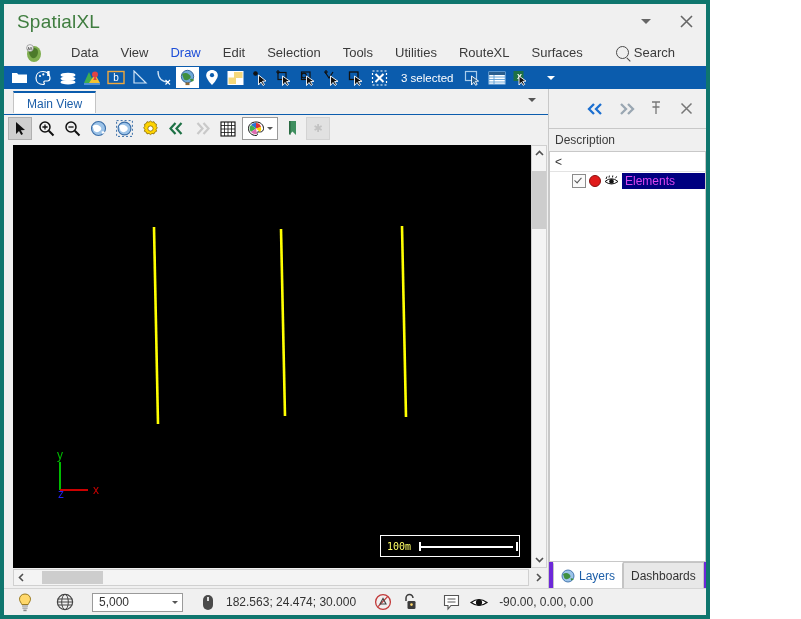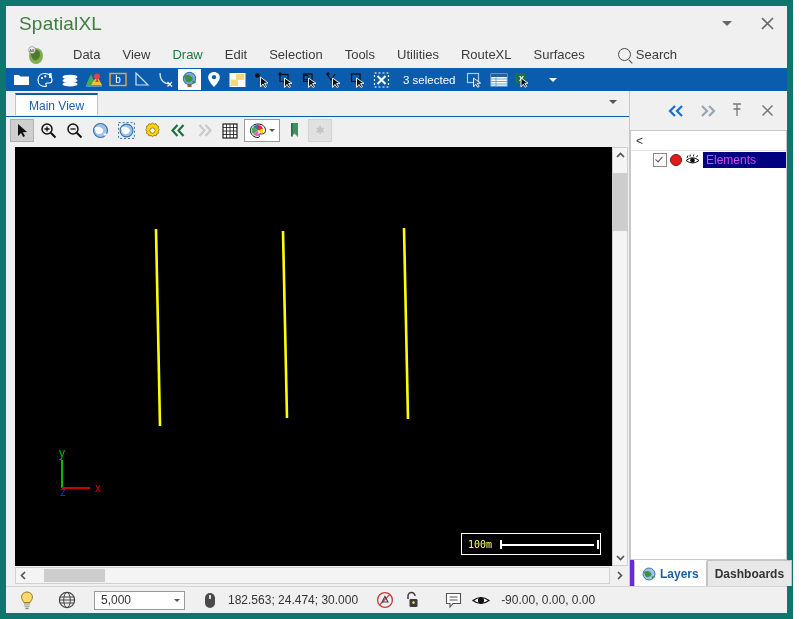--- a/index.html
+++ b/index.html
@@ -11,24 +11,24 @@
     width: 801px;
     height: 619px;
     overflow: hidden;
     font-family: "Liberation Sans", sans-serif;
     font-size: 12px;
     color: #333333;
     -webkit-font-smoothing: antialiased;
   }
   .app {
     position: relative;
-    width: 793px;
+    width: 710px;
     height: 619px;
     box-sizing: border-box;
-    border: 6px solid #0f766e;
+    border: 4px solid #0f766e;
     background: #f0f0f0;
     display: flex;
     flex-direction: column;
   }
 
   
   .titlebar {
     height: 35px;
     background: #f0f0f0;
     display: flex;
@@ -76,21 +76,21 @@
     margin-right: 16px;
     flex: 0 0 auto;
   }
   .menu-item {
     padding: 3px 11px;
     font-size: 13px;
     color: #3b3b3b;
     cursor: default;
     white-space: nowrap;
   }
-  .menu-item.active { color: #15803d; }
+  .menu-item.active { color: #1d4ed8; }
   .menu-search {
     display: flex;
     align-items: center;
     gap: 5px;
     margin-left: 22px;
     font-size: 13px;
     color: #3b3b3b;
   }
   .search-glyph {
     display: inline-block;
@@ -452,21 +452,20 @@
     flex: 1 1 auto;
     line-height: 14px;
   }
   .rp-tabs {
     height: 26px;
     display: flex;
     align-items: stretch;
     flex: 0 0 auto;
     padding-left: 4px;
     background: #6d28d9;
-    font-weight: bold;
   }
   .rp-tab {
     display: flex;
     align-items: center;
     gap: 4px;
     padding: 0 7px;
     font-size: 12px;
     color: #333;
     border: 1px solid #c4c4c4;
     background: #e8e8e8;
@@ -865,20 +864,21 @@
             <path d="M3 1 h8 M7 1 v5 M3.5 6 h7 M7 6 v7" stroke="#777" stroke-width="1.3" fill="none"></path>
           </svg>
         </div>
         <div class="rp-btn">
           <svg width="13" height="13" viewBox="0 0 13 13">
             <path d="M1.5 1.5 L11.5 11.5 M11.5 1.5 L1.5 11.5" stroke="#777" stroke-width="1.5" fill="none"></path>
           </svg>
         </div>
       </div>
 
+      <div class="rp-header">Description</div>
 
       <div class="rp-list">
         <div class="rp-collapse-row">
           <span>&lt;</span>
         </div>
         <div class="layer-row">
           <span class="chk"></span>
           <span class="dot-red"></span>
           <span style="line-height:0;">
             <svg width="15" height="12" viewBox="0 0 15 12">

